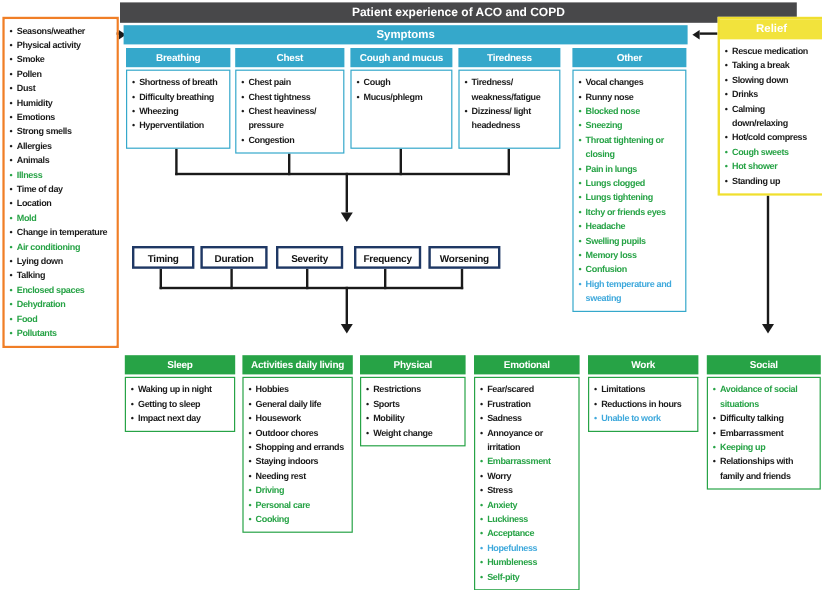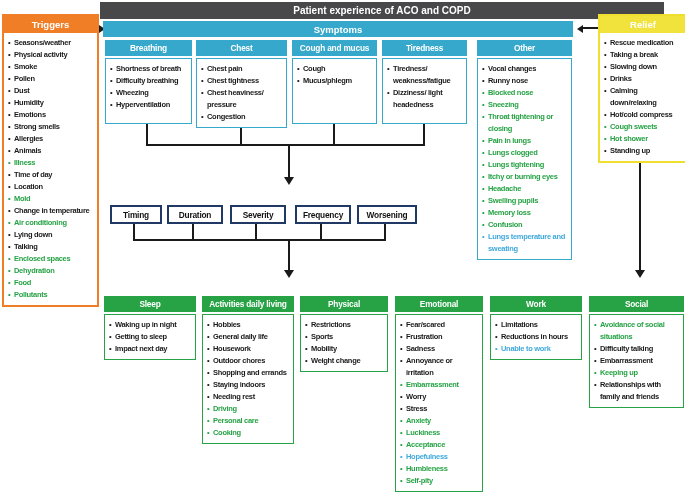--- a/index.html
+++ b/index.html
@@ -96,21 +96,20 @@
   <div class="ah-down" style="left:635px;top:270px;"></div>
 
   <div class="bar title-bar dots">
     <span>Patient experience of ACO and COPD</span>
   </div>
   <div class="bar symptoms-bar dots">
     <span>Symptoms</span>
   </div>
 
   <div class="side triggers-panel" style="left:2px;top:14px;width:93px;">
-    <div class="side-head dots">Triggers</div>
     <div class="side-body">
         <div class="item">
           <span class="b">•</span>
           <span class="txt">Seasons/weather</span>
         </div>
         <div class="item">
           <span class="b">•</span>
           <span class="txt">Physical activity</span>
         </div>
         <div class="item">
@@ -336,41 +335,41 @@
         <div class="item c-g">
           <span class="b">•</span>
           <span class="txt">Lungs clogged</span>
         </div>
         <div class="item c-g">
           <span class="b">•</span>
           <span class="txt">Lungs tightening</span>
         </div>
         <div class="item c-g">
           <span class="b">•</span>
-          <span class="txt">Itchy or burning eyes</span>
+          <span class="txt">Itchy or friends eyes</span>
         </div>
         <div class="item c-g">
           <span class="b">•</span>
           <span class="txt">Headache</span>
         </div>
         <div class="item c-g">
           <span class="b">•</span>
           <span class="txt">Swelling pupils</span>
         </div>
         <div class="item c-g">
           <span class="b">•</span>
           <span class="txt">Memory loss</span>
         </div>
         <div class="item c-g">
           <span class="b">•</span>
           <span class="txt">Confusion</span>
         </div>
         <div class="item c-b">
           <span class="b">•</span>
-          <span class="txt">Lungs temperature and sweating</span>
+          <span class="txt">High temperature and sweating</span>
         </div>
       </div>
   </div>
 
   <div class="factor" style="left:110px;width:48px;">
     <span>Timing</span>
   </div>
   <div class="factor" style="left:167px;width:52px;">
     <span>Duration</span>
   </div>

